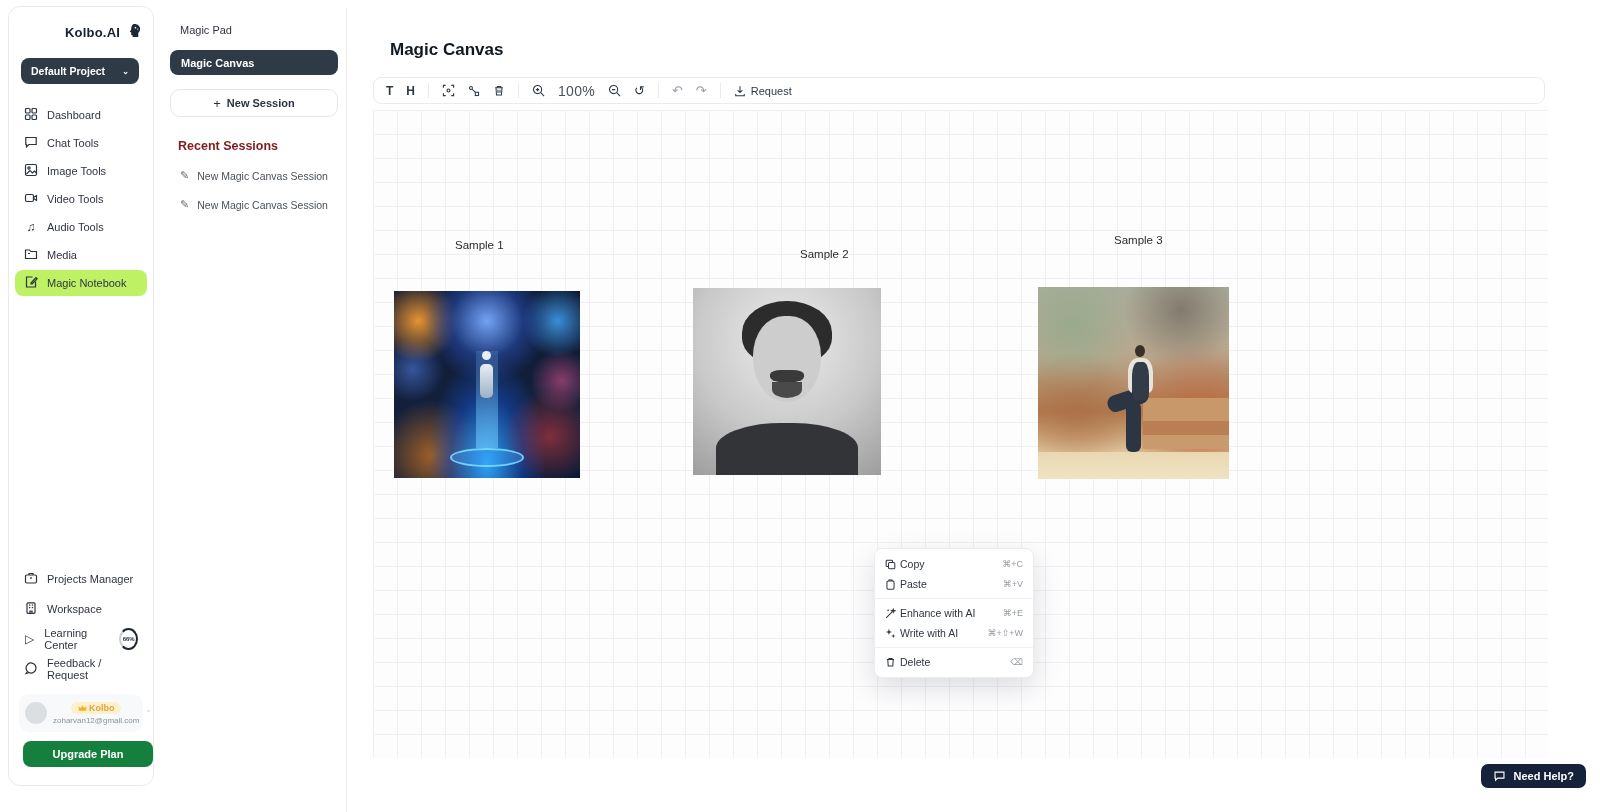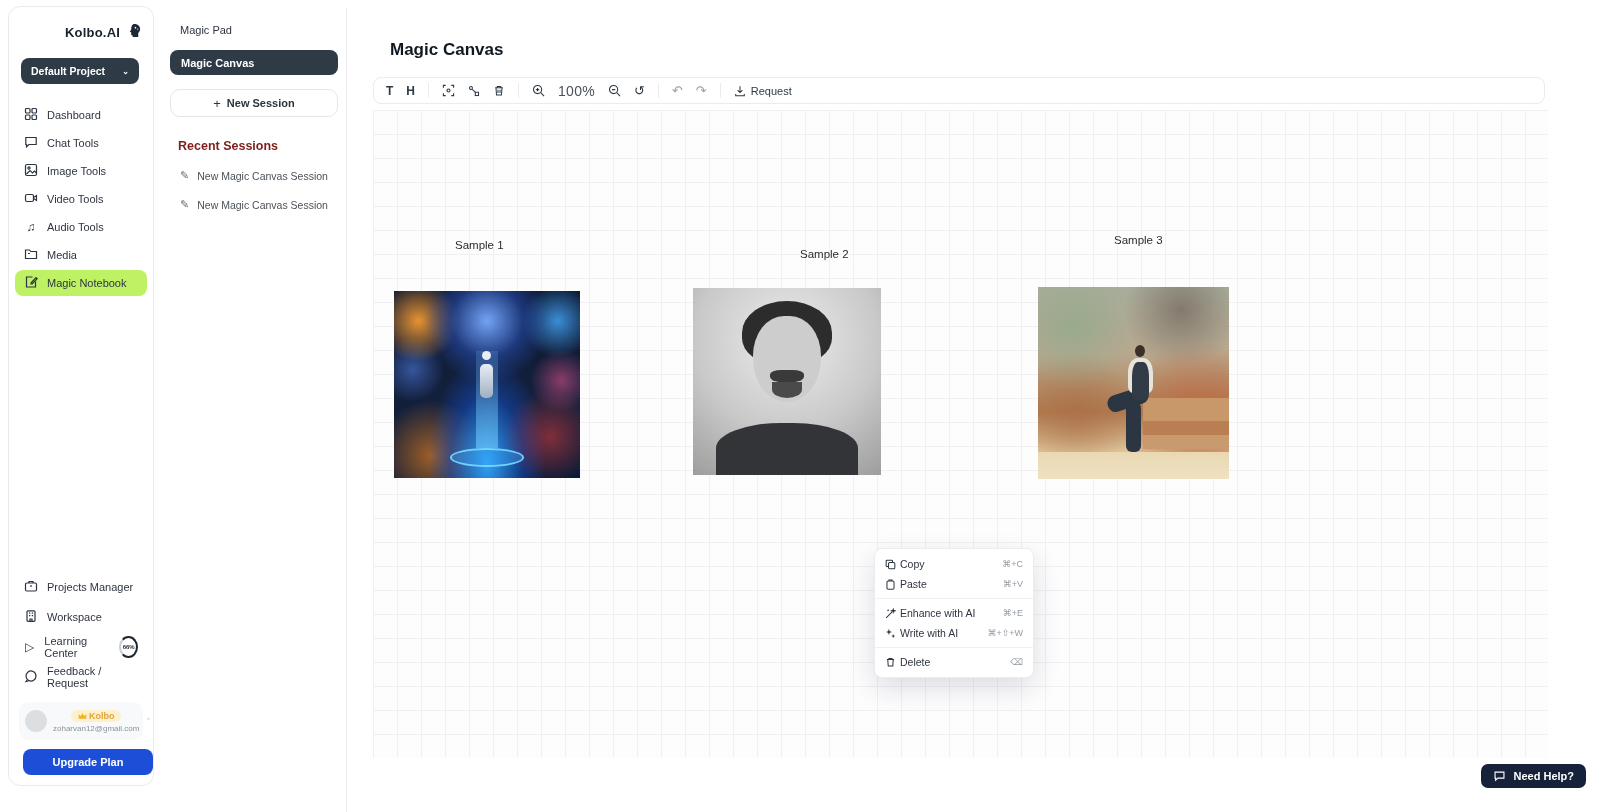--- a/index.html
+++ b/index.html
@@ -9,30 +9,30 @@
   .sidebar { position:absolute; left:8px; top:6px; width:146px; height:780px; background:#fff; border:1px solid #e8ebee; border-radius:12px; }
   .logo-row { display:flex; align-items:center; gap:7px; padding:16px 12px 0 14px; }
   .logo-text { font-size:13px; font-weight:bold; color:#18222e; letter-spacing:.2px;margin-left:42px; }
   .icon-btn { background:none; border:none; cursor:pointer; display:flex; align-items:center; color:#2b3440; padding:0; }
   .project-btn { margin:16px 12px 0 12px; width:118px; height:26px; background:#2e3a45; color:#fff; border:none; border-radius:8px; font-size:10.5px; font-weight:bold; display:flex; align-items:center; justify-content:space-between; padding:0 10px; cursor:pointer; font-family:inherit; }
   .nav { margin-top:18px; padding:0 6px; display:flex; flex-direction:column; gap:2px; }
   .nav-item { display:flex; align-items:center; gap:9px; height:26px; padding:0 9px; border-radius:8px; font-size:11px; font-weight:500; color:#2e3440; cursor:pointer; }
   .nav-item.active { background:#bef264; }
   .nav-item svg, .bnav-item svg { flex:0 0 auto; }
   .glyph { font-size:12px; width:14px; text-align:center; }
-  .sidebar-bottom { position:absolute; left:0; bottom:10px; width:100%; padding:0 6px; }
+  .sidebar-bottom { position:absolute; left:0; bottom:18px; width:100%; padding:0 6px; }
   .bnav-item { display:flex; align-items:center; gap:9px; height:30px; padding:0 9px; border-radius:8px; font-size:11px; font-weight:500; color:#2e3440; cursor:pointer; }
   .ring-badge { margin-left:2px; width:22px; height:22px; border-radius:50%; border:2px solid #1d2733; border-left-color:#c8ced6; display:flex; align-items:center; justify-content:center; font-size:6px; font-weight:bold; color:#1d2733; }
   .user-chip { margin:10px 4px 0 4px; background:#f8f9fa; border-radius:10px; height:38px; display:flex; align-items:center; padding:0 6px; gap:6px; cursor:pointer; }
   .avatar { width:22px; height:22px; border-radius:50%; background:#dcdfe2; flex:0 0 auto; }
   .user-col { display:flex; flex-direction:column; align-items:center; gap:2px; flex:1; }
   .owner-pill { background:#fcf0cd; color:#e3a43b; font-size:9px; font-weight:bold; border-radius:8px; padding:1px 7px; display:flex; align-items:center; gap:2px; }
   .user-email { font-size:8px; color:#8a929a; }
   .chip-caret { font-size:7px; color:#b7bec6; }
-  .upgrade-btn { margin:9px 8px 0 8px; width:130px; height:26px; background:#1d4ed8; color:#fff; border:none; border-radius:8px; font-size:11px; font-weight:bold; cursor:pointer; font-family:inherit; }
+  .upgrade-btn { margin:9px 8px 0 8px; width:130px; height:26px; background:#15803d; color:#fff; border:none; border-radius:8px; font-size:11px; font-weight:bold; cursor:pointer; font-family:inherit; }
 
   
   .sessions { position:absolute; left:155px; top:8px; width:192px; height:812px; border-right:1px solid #ededf1; background:#fff; }
   .pad-item { margin:16px 0 0 25px; font-size:11px; font-weight:500; color:#2e3440; cursor:pointer; }
   .canvas-pill { margin:14px 0 0 15px; width:168px; height:25px; background:#2e3a45; color:#fff; border:none; border-radius:8px; font-size:11px; font-weight:bold; text-align:left; padding:0 11px; cursor:pointer; font-family:inherit; }
   .new-session-btn { margin:14px 0 0 15px; width:168px; height:28px; background:#fff; border:1px solid #e3e7ea; border-radius:10px; font-size:11px; font-weight:bold; color:#2b3440; cursor:pointer; display:flex; align-items:center; justify-content:center; gap:6px; font-family:inherit; }
   .recent-heading { margin:22px 0 0 15px; font-size:12.5px; font-weight:bold; color:#7f1d1d;padding-left:8px; }
   .session-item { margin:16px 0 0 25px; display:flex; align-items:center; gap:8px; font-size:10.5px; color:#4a525a; cursor:pointer; }
   .pencil { font-size:11px; color:#6a737c; }
 

